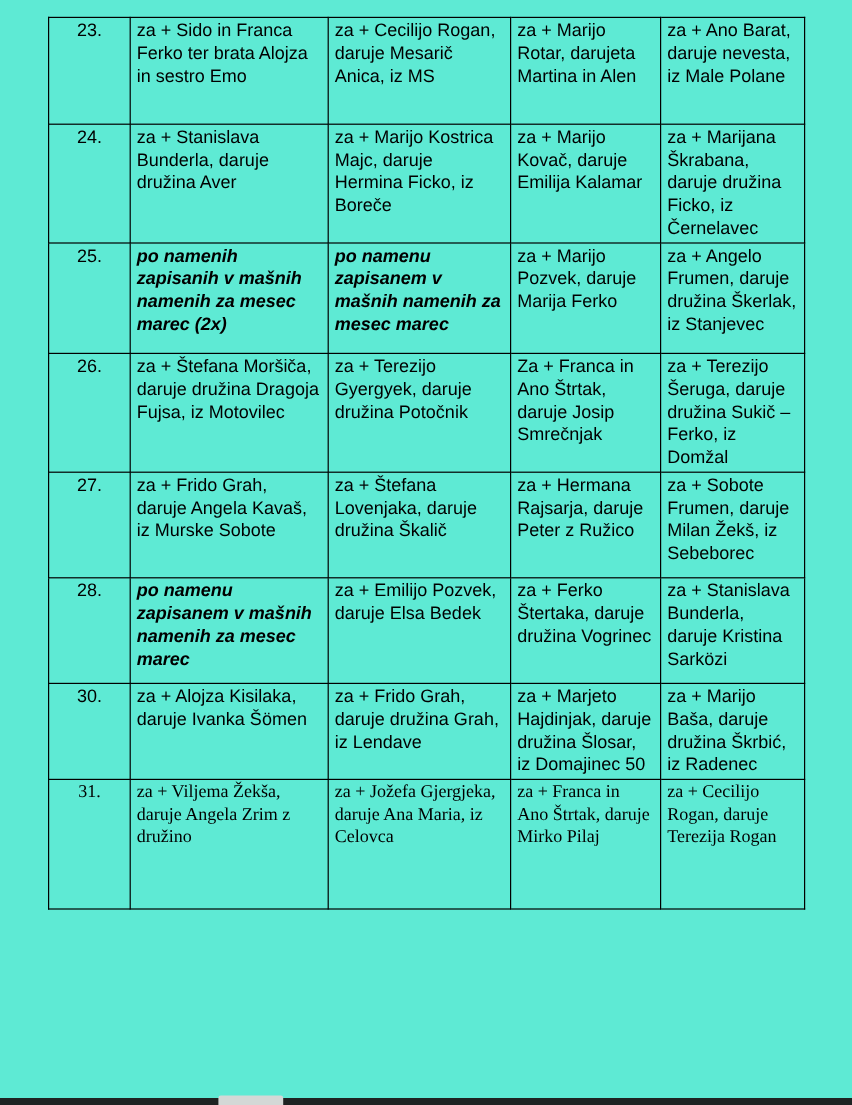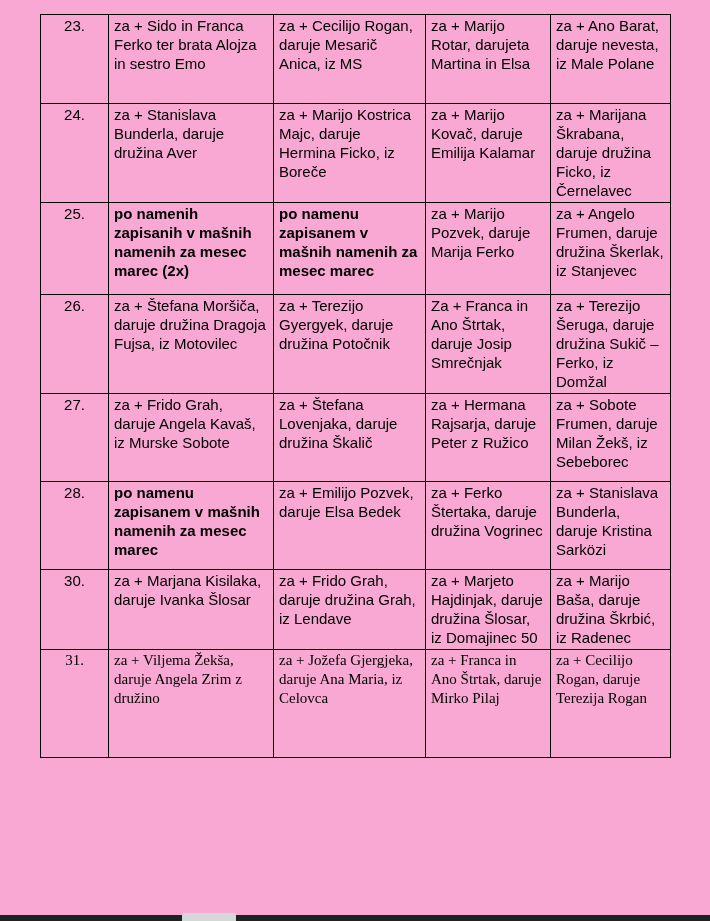--- a/index.html
+++ b/index.html
@@ -11,21 +11,21 @@
     width: 710px;
     height: 921px;
     position: relative;
     font-family: "Liberation Sans", sans-serif;
     color: #000000;
     overflow: hidden;
   }
   .page {
     position: absolute;
     inset: 0;
-    background: #f9a8d4;
+    background: #5eead4;
   }
   table.intentions {
     border-collapse: collapse;
     position: absolute;
     left: 40px;
     top: 14px;
     table-layout: fixed;
     width: 630px;
   }
   table.intentions td {
@@ -37,20 +37,21 @@
     color: #000000;
     word-wrap: break-word;
   }
   table.intentions td.num {
     text-align: center;
     padding-left: 2px;
     padding-right: 2px;
   }
   table.intentions td.emph {
     font-weight: bold;
+    font-style: italic;
   }
   tbody tr:nth-child(1) { height: 89px; }
   tbody tr:nth-child(2) { height: 87px; }
   tbody tr:nth-child(3) { height: 92px; }
   tbody tr:nth-child(4) { height: 90px; margin-top: 13px; }
   tbody tr:nth-child(5) { height: 88px; }
   tbody tr:nth-child(6) { height: 88px; }
   tbody tr:nth-child(7) { height: 77px; }
   tbody tr:nth-child(8) { height: 108px; font-family: Liberation Serif, serif; }
   tbody tr:nth-child(9) { height: 72px; }
@@ -82,21 +83,21 @@
       <col style="width:165px">
       <col style="width:152px">
       <col style="width:125px">
       <col style="width:120px">
     </colgroup>
     <tbody id="tbody">
         <tr>
           <td class="num">23.</td>
           <td>za + Sido in Franca Ferko ter brata Alojza in sestro Emo</td>
           <td>za + Cecilijo Rogan, daruje Mesarič Anica, iz MS</td>
-          <td>za + Marijo Rotar, darujeta Martina in Elsa</td>
+          <td>za + Marijo Rotar, darujeta Martina in Alen</td>
           <td>za + Ano Barat, daruje nevesta, iz Male Polane</td>
         </tr>
         <tr>
           <td class="num">24.</td>
           <td>za + Stanislava Bunderla, daruje družina Aver</td>
           <td>za + Marijo Kostrica Majc, daruje Hermina Ficko, iz Boreče</td>
           <td>za + Marijo Kovač, daruje Emilija Kalamar</td>
           <td>za + Marijana Škrabana, daruje družina Ficko, iz Černelavec</td>
         </tr>
         <tr>
@@ -122,21 +123,21 @@
         </tr>
         <tr>
           <td class="num">28.</td>
           <td class="emph">po namenu zapisanem v mašnih namenih za mesec marec</td>
           <td>za + Emilijo Pozvek, daruje Elsa Bedek</td>
           <td>za + Ferko Štertaka, daruje družina Vogrinec</td>
           <td>za + Stanislava Bunderla, daruje Kristina Sarközi</td>
         </tr>
         <tr>
           <td class="num">30.</td>
-          <td>za + Marjana Kisilaka, daruje Ivanka Šlosar</td>
+          <td>za + Alojza Kisilaka, daruje Ivanka Šömen</td>
           <td>za + Frido Grah, daruje družina Grah, iz Lendave</td>
           <td>za + Marjeto Hajdinjak, daruje družina Šlosar, iz Domajinec 50</td>
           <td>za + Marijo Baša, daruje družina Škrbić, iz Radenec</td>
         </tr>
         <tr>
           <td class="num">31.</td>
           <td>za + Viljema Žekša, daruje Angela Zrim z družino</td>
           <td>za + Jožefa Gjergjeka, daruje Ana Maria, iz Celovca</td>
           <td>za + Franca in Ano Štrtak, daruje Mirko Pilaj</td>
           <td>za + Cecilijo Rogan, daruje Terezija Rogan</td>

